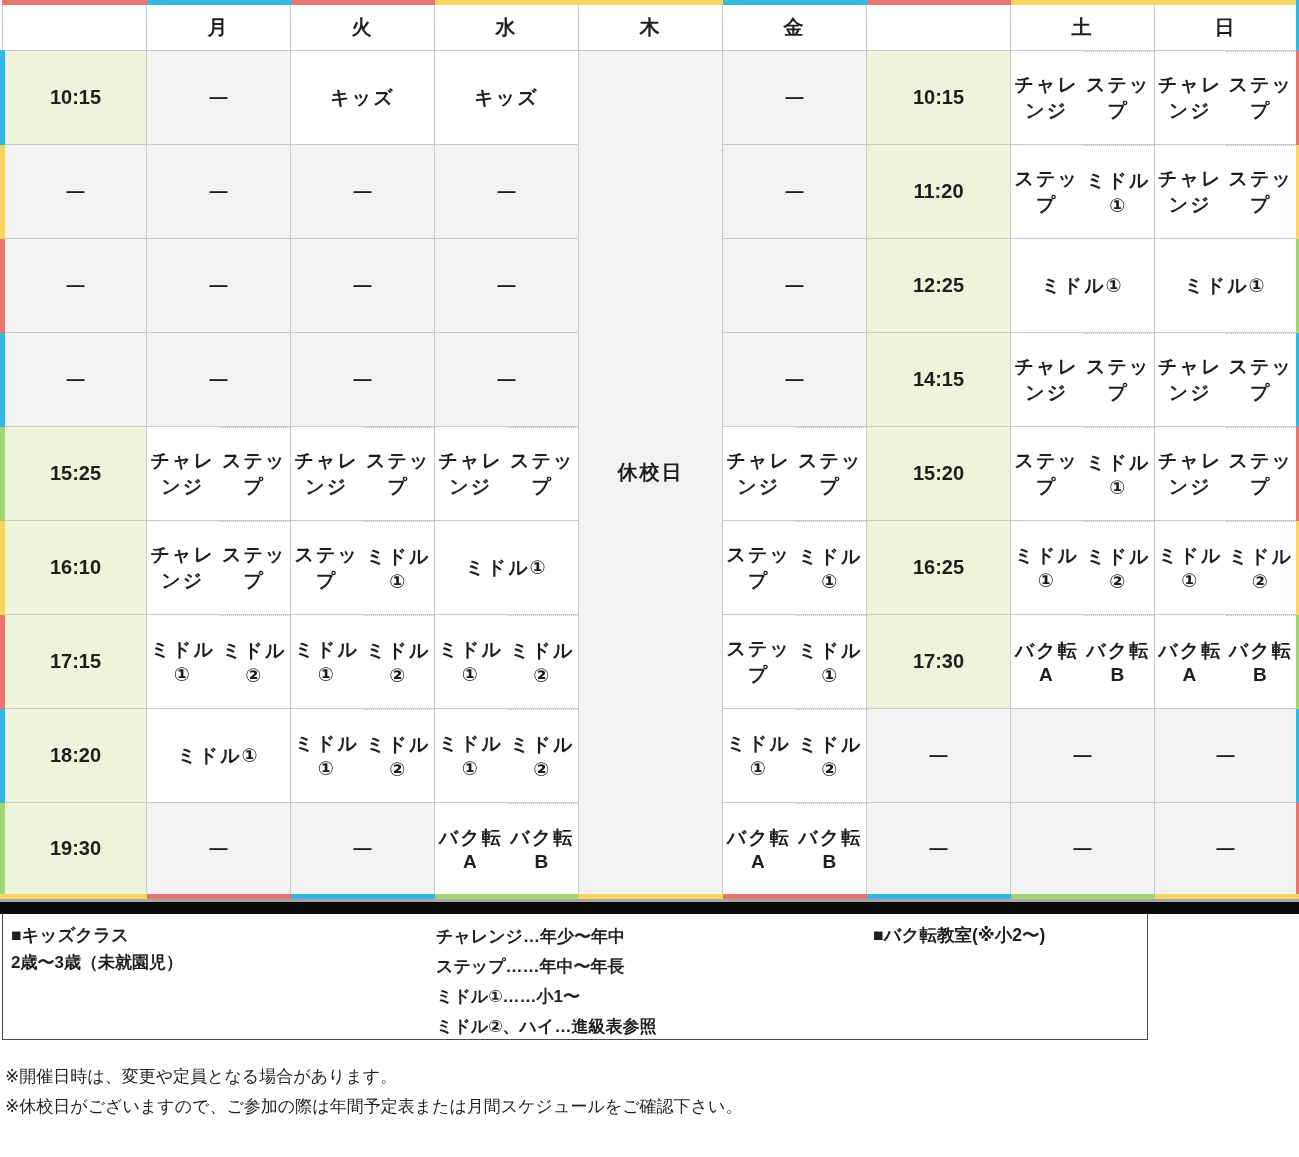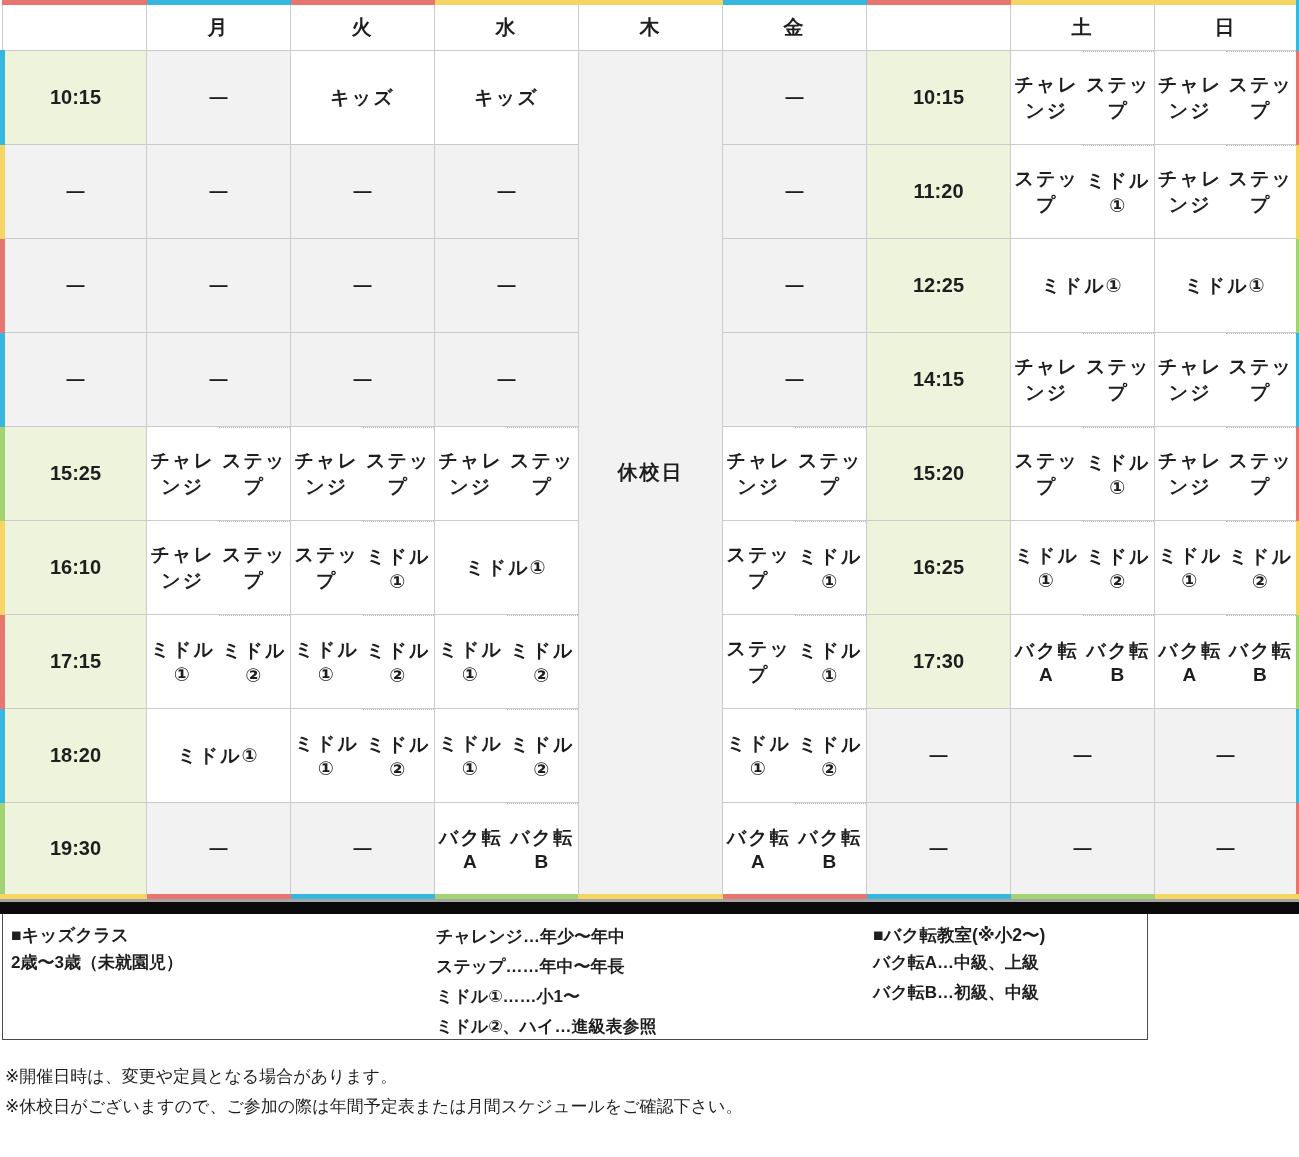--- a/index.html
+++ b/index.html
@@ -326,23 +326,19 @@
   <div class="legend-sec s1">
     <div class="legend-lines">
         <div>チャレンジ…年少〜年中</div>
         <div>ステップ……年中〜年長</div>
         <div>ミドル①……小1〜</div>
         <div>ミドル②、ハイ…進級表参照</div>
       </div>
   </div>
   <div class="legend-sec s2">
     <div class="legend-title">■バク転教室(※小2〜)</div>
-    <div class="legend-lines">
-        <div>バク転A…中級、上級</div>
-        <div>バク転B…初級、中級</div>
-      </div>
   </div>
 </div>
 
 <div class="notes">
     <div>※開催日時は、変更や定員となる場合があります。</div>
     <div>※休校日がございますので、ご参加の際は年間予定表または月間スケジュールをご確認下さい。</div>
   </div>
 
 </body></html>

